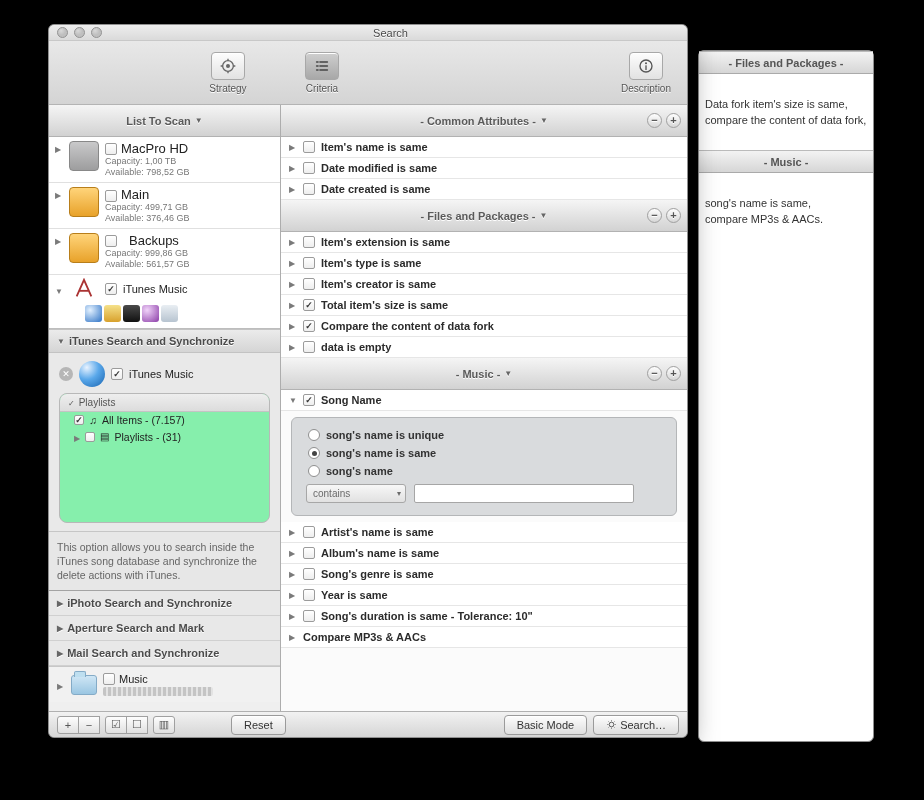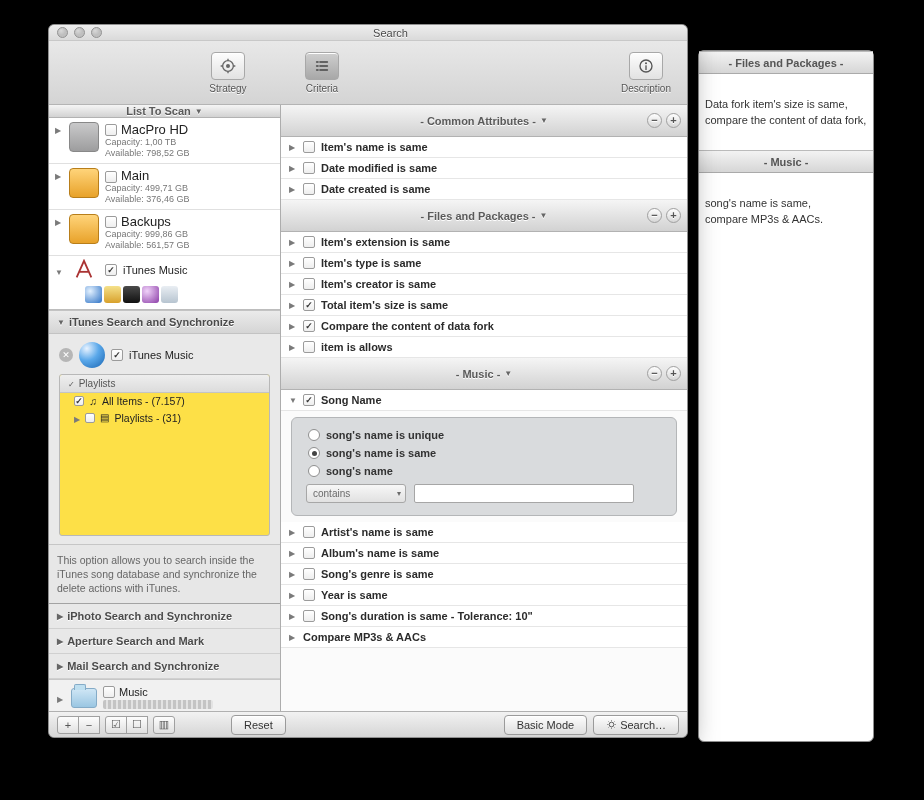--- a/index.html
+++ b/index.html
@@ -44,21 +44,21 @@
 .itunes-icons{display:flex;gap:2px;padding:2px 6px 6px 36px}
 .mini-ic{width:17px;height:17px;border-radius:3px}
 
 .cat-hdr{background:linear-gradient(#ebebeb,#d5d5d5);border-top:1px solid #c3c3c3;border-bottom:1px solid #c3c3c3;padding:5px 8px;font-weight:bold;color:#4b4b4b;text-shadow:0 1px 0 #fff;display:flex;align-items:center;gap:4px}
 .cat-arr{font-size:8px;color:#666}
 
 .itunes-panel{background:#e9e9e9;padding:8px 10px;border-bottom:1px solid #c6c6c6}
 .itp-top{display:flex;align-items:center;gap:6px;margin-bottom:6px}
 .close-sm{width:14px;height:14px;border-radius:50%;background:#b6b6b6;display:flex;align-items:center;justify-content:center;color:#fff;font-size:9px}
 .music-ic{width:26px;height:26px;border-radius:50%;background:radial-gradient(circle at 30% 25%,#e9f3ff,#5aa8ea 45%,#1863b0)}
-.pl-box{background:#fde047;border:1px solid #b8b8b8;border-radius:3px;height:162px;overflow:hidden}
+.pl-box{background:#86efac;border:1px solid #b8b8b8;border-radius:8px;height:130px;overflow:hidden}
 .pl-hdr{background:linear-gradient(#eee,#dcdcdc);border-bottom:1px solid #c4c4c4;padding:3px 8px;font-size:10px;color:#555}
 .pl-row{display:flex;align-items:center;gap:5px;padding:2px 8px 2px 14px;font-size:10.5px}
 .help-text{padding:8px;font-size:10.5px;color:#666;line-height:14px;background:#e7e7e7;border-bottom:1px solid #a3a3a3}
 .cat-list{background:#e8e8e8}
 .cat-item{padding:6px 8px;border-bottom:1px solid #d0d0d0;font-weight:bold;color:#4b4b4b;text-shadow:0 1px 0 #fff;display:flex;align-items:center;gap:4px}
 
 .btm-panel{background:#f1f1f1;border-top:1px solid #c7c7c7;padding:6px 8px}
 .folder-row{display:flex;align-items:center;gap:6px}
 .folder-ic{width:26px;height:20px;background:linear-gradient(#cfe6f5,#9ac6e2);border:1px solid #84abc7;border-radius:3px;position:relative}
 .folder-ic::before{content:"";position:absolute;top:-5px;left:2px;width:10px;height:5px;background:#bedff0;border:1px solid #84abc7;border-bottom:0;border-radius:2px 2px 0 0}
@@ -177,21 +177,21 @@
                 <span class="vol-name">Main</span>
               </div>
             <div class="vol-sub">Capacity: 499,71 GB</div>
             <div class="vol-sub">Available: 376,46 GB</div>
           </div>
         </div>
         <div class="vol-row">
           <span class="vol-arrow">▶</span>
           <span class="disk-ic disk-ext"></span>
           <div class="vol-info">
-            <div style="display:flex;align-items:center;gap:4px">
+            <div style="display:flex;align-items:center;gap:12px">
                 <span class="chk"></span>
                 <span class="vol-name">Backups</span>
               </div>
             <div class="vol-sub">Capacity: 999,86 GB</div>
             <div class="vol-sub">Available: 561,57 GB</div>
           </div>
         </div>
         <div class="itunes-row">
           <span class="vol-arrow">▼</span>
           <span style="width:30px;height:20px;display:flex;align-items:center;justify-content:center">
@@ -327,21 +327,21 @@
             <span class="attr-label">Total item's size is same</span>
           </div>
           <div class="attr-row">
             <span class="attr-arr">▶</span>
             <span class="chk on"></span>
             <span class="attr-label">Compare the content of data fork</span>
           </div>
           <div class="attr-row">
             <span class="attr-arr">▶</span>
             <span class="chk"></span>
-            <span class="attr-label">item is allows</span>
+            <span class="attr-label">data is empty</span>
           </div>
         </div>
 
       <div class="sec-hdr">
         <span>- <span>Music</span> -</span>
         <span class="sec-arrow">▼</span>
         <div class="hdr-controls">
             <span class="circ">−</span>
             <span class="circ">+</span>
           </div>

